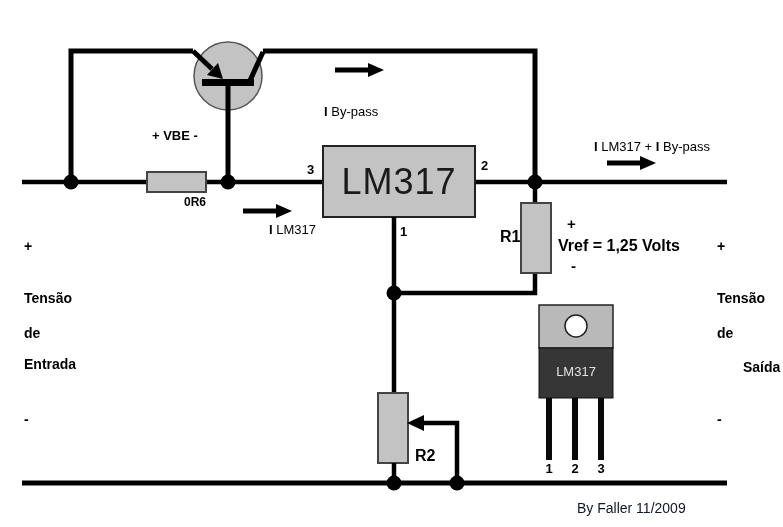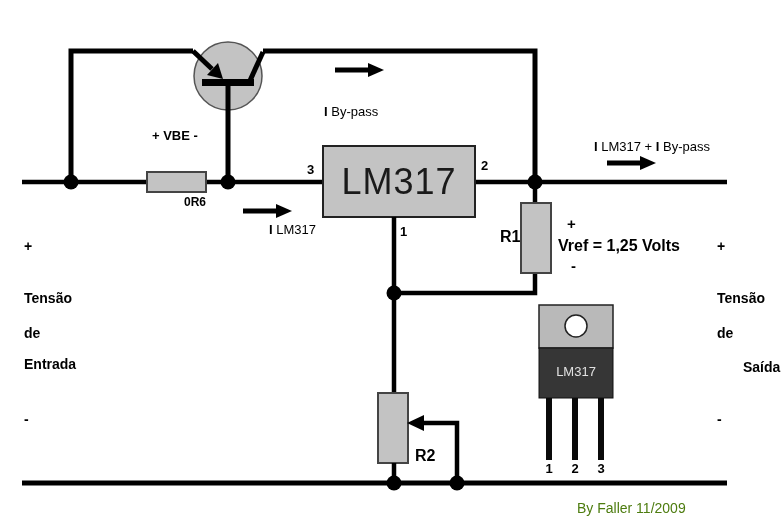--- a/index.html
+++ b/index.html
@@ -18,21 +18,21 @@
   .boxLM{
     position:absolute;left:323px;top:146px;width:152px;height:71px;
     display:flex;align-items:center;justify-content:center;
     font-size:36px;color:#1a1a1a;letter-spacing:1px;
   }
   .pkgLbl{
     position:absolute;left:539px;top:364px;width:74px;text-align:center;
     font-size:13px;color:#e0e0e0;
   }
   .pkgPin{position:absolute;top:461px;transform:translateX(-50%);font-size:13px;font-weight:bold;}
-  .byline{position:absolute;left:577px;top:500px;font-size:14px;color:#4d7c0f;}
+  .byline{position:absolute;left:577px;top:500px;font-size:14px;color:#0f172a;}
 </style>
 </head>
 <body>
 
 <div class="canvas">
 
   <svg class="layer" width="783" height="527" viewBox="0 0 783 527">
 
     <line x1="22" y1="182" x2="323" y2="182" stroke="#000" stroke-width="4.5"></line>
 

